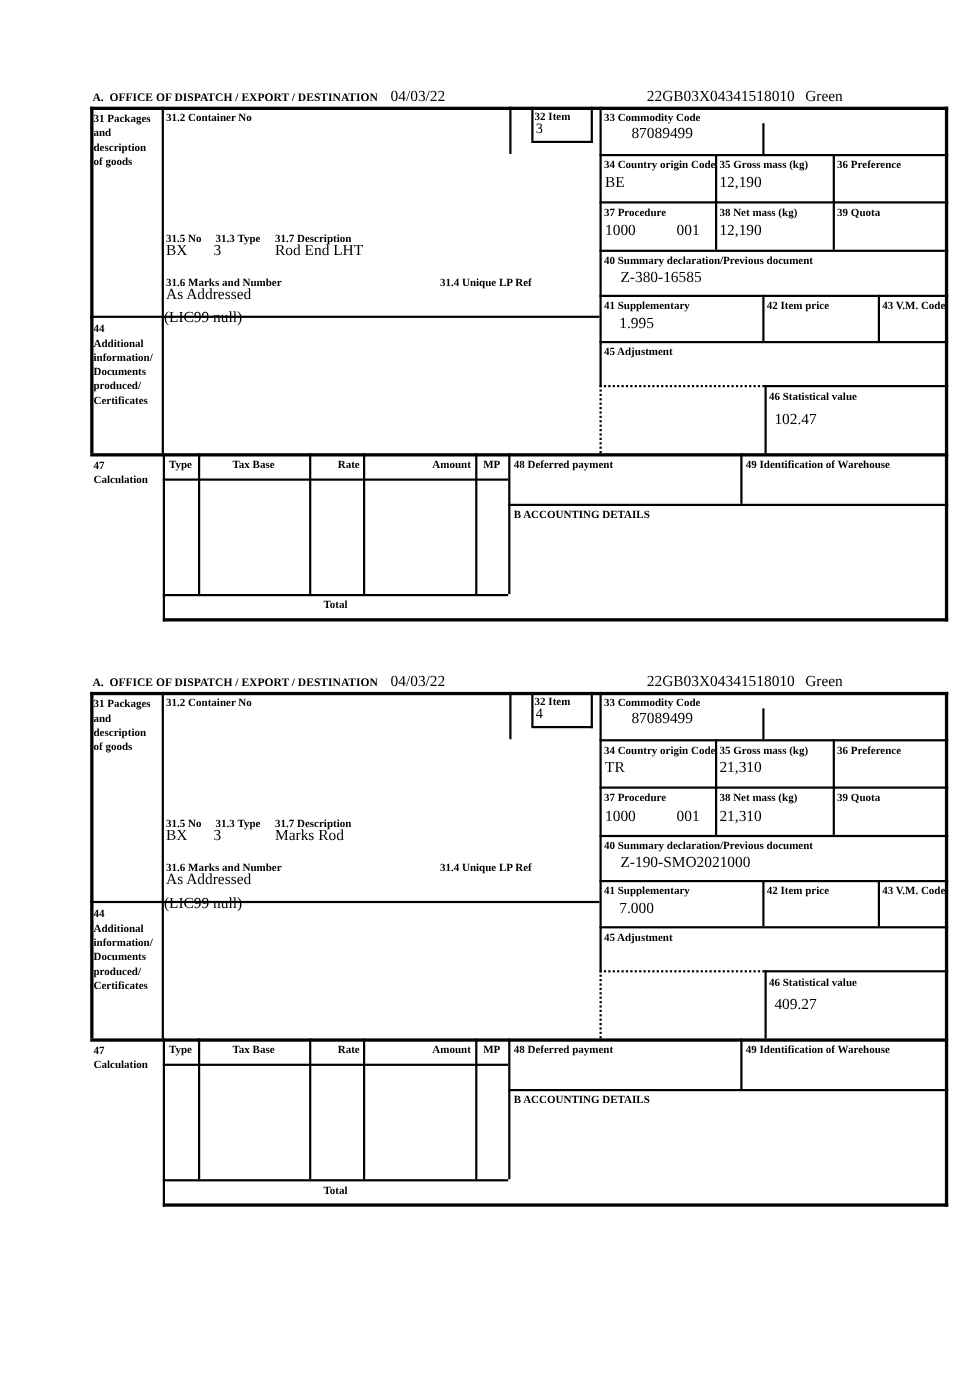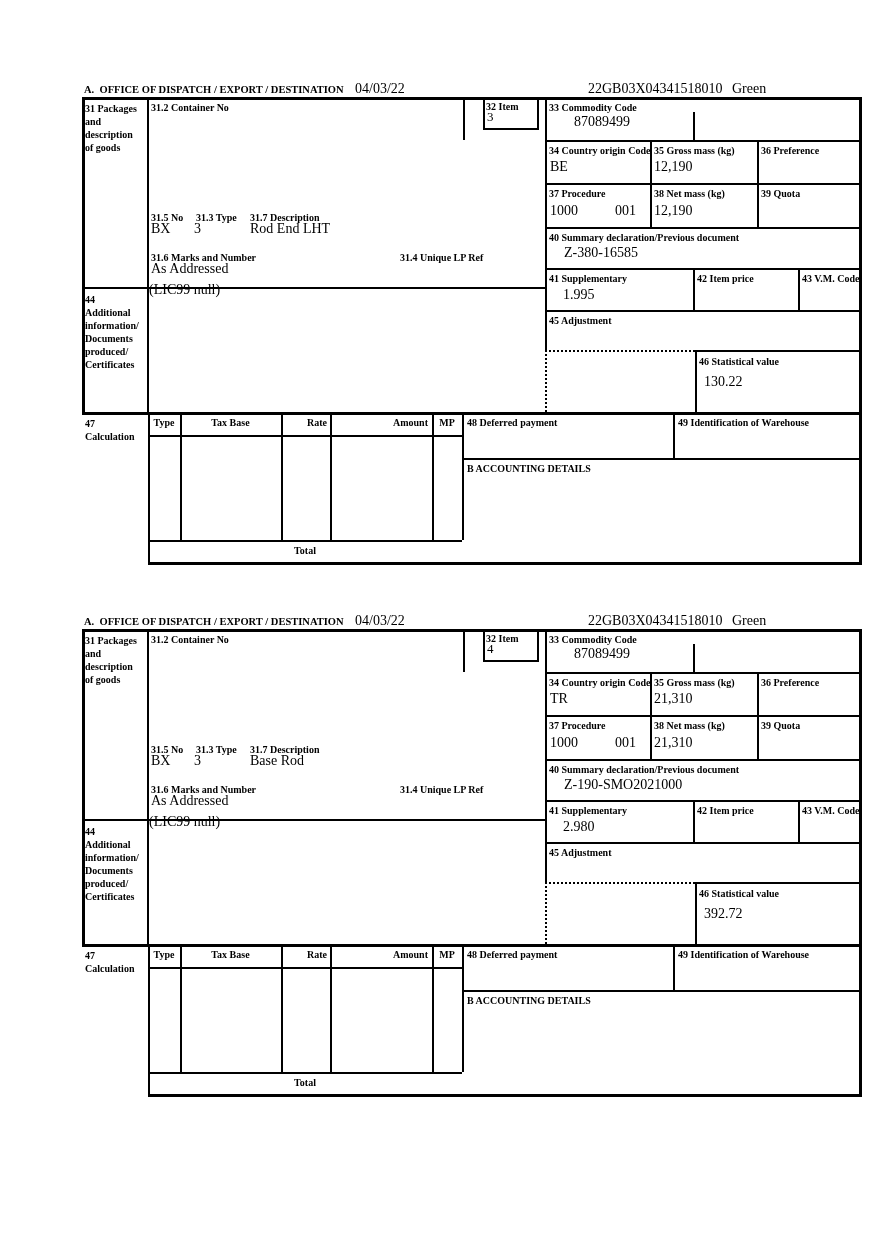--- a/index.html
+++ b/index.html
@@ -121,21 +121,21 @@
   <div class="txt val" style="left:482px;top:158px;">Z-380-16585</div>
 
   <div class="txt lbl" style="left:467px;top:185px;">41 Supplementary</div>
   <div class="txt val" style="left:481px;top:200px;">1.995</div>
   <div class="txt lbl" style="left:615px;top:185px;">42 Item price</div>
   <div class="txt lbl" style="left:720px;top:185px;">43 V.M. Code</div>
 
   <div class="txt lbl" style="left:467px;top:227px;">45 Adjustment</div>
 
   <div class="txt lbl" style="left:617px;top:268px;">46 Statistical value</div>
-  <div class="txt val" style="left:622px;top:287px;">130.22</div>
+  <div class="txt val" style="left:622px;top:287px;">102.47</div>
 
   <div class="cell c-center" style="left:66px;top:330px;width:32px;">Type</div>
   <div class="cell c-center" style="left:98px;top:330px;width:101px;">Tax Base</div>
   <div class="cell c-right" style="left:199px;top:330px;width:46px;">Rate</div>
   <div class="cell c-right" style="left:248px;top:330px;width:98px;">Amount</div>
   <div class="cell c-center" style="left:350px;top:330px;width:30px;">MP</div>
 
   <div class="txt lbl" style="left:385px;top:329px;">48 Deferred payment</div>
   <div class="txt lbl" style="left:596px;top:329px;">49 Identification of Warehouse</div>
   <div class="txt lbl" style="left:385px;top:375px;">B ACCOUNTING DETAILS</div>
@@ -204,21 +204,21 @@
 
   <div class="txt lbl" style="left:69px;top:14px;">31.2 Container No</div>
   <div class="txt lbl" style="left:404px;top:13px;">32 Item</div>
   <div class="txt val" style="left:405px;top:23px;font-size:13px;">4</div>
 
   <div class="txt lbl" style="left:69px;top:124px;">31.5 No</div>
   <div class="txt lbl" style="left:114px;top:124px;">31.3 Type</div>
   <div class="txt lbl" style="left:168px;top:124px;">31.7 Description</div>
   <div class="txt val" style="left:69px;top:134px;">BX</div>
   <div class="txt val" style="left:112px;top:134px;">3</div>
-  <div class="txt val" style="left:168px;top:134px;">Base Rod</div>
+  <div class="txt val" style="left:168px;top:134px;">Marks Rod</div>
 
   <div class="txt lbl" style="left:69px;top:164px;">31.6 Marks and Number</div>
   <div class="txt lbl" style="left:318px;top:164px;">31.4 Unique LP Ref</div>
   <div class="txt val" style="left:69px;top:174px;">As Addressed</div>
 
   <div class="txt val" style="left:67px;top:195px;">(LIC99 null)</div>
 
   <div class="txt lbl" style="left:467px;top:14px;">33 Commodity Code</div>
   <div class="txt val" style="left:492px;top:27px;">87089499</div>
 
@@ -232,28 +232,28 @@
   <div class="txt val" style="left:468px;top:116px;">1000</div>
   <div class="txt val" style="left:533px;top:116px;">001</div>
   <div class="txt lbl" style="left:572px;top:100px;">38 Net mass (kg)</div>
   <div class="txt val" style="left:572px;top:116px;">21,310</div>
   <div class="txt lbl" style="left:679px;top:100px;">39 Quota</div>
 
   <div class="txt lbl" style="left:467px;top:144px;">40 Summary declaration/Previous document</div>
   <div class="txt val" style="left:482px;top:158px;">Z-190-SMO2021000</div>
 
   <div class="txt lbl" style="left:467px;top:185px;">41 Supplementary</div>
-  <div class="txt val" style="left:481px;top:200px;">2.980</div>
+  <div class="txt val" style="left:481px;top:200px;">7.000</div>
   <div class="txt lbl" style="left:615px;top:185px;">42 Item price</div>
   <div class="txt lbl" style="left:720px;top:185px;">43 V.M. Code</div>
 
   <div class="txt lbl" style="left:467px;top:227px;">45 Adjustment</div>
 
   <div class="txt lbl" style="left:617px;top:268px;">46 Statistical value</div>
-  <div class="txt val" style="left:622px;top:287px;">392.72</div>
+  <div class="txt val" style="left:622px;top:287px;">409.27</div>
 
   <div class="cell c-center" style="left:66px;top:330px;width:32px;">Type</div>
   <div class="cell c-center" style="left:98px;top:330px;width:101px;">Tax Base</div>
   <div class="cell c-right" style="left:199px;top:330px;width:46px;">Rate</div>
   <div class="cell c-right" style="left:248px;top:330px;width:98px;">Amount</div>
   <div class="cell c-center" style="left:350px;top:330px;width:30px;">MP</div>
 
   <div class="txt lbl" style="left:385px;top:329px;">48 Deferred payment</div>
   <div class="txt lbl" style="left:596px;top:329px;">49 Identification of Warehouse</div>
   <div class="txt lbl" style="left:385px;top:375px;">B ACCOUNTING DETAILS</div>

